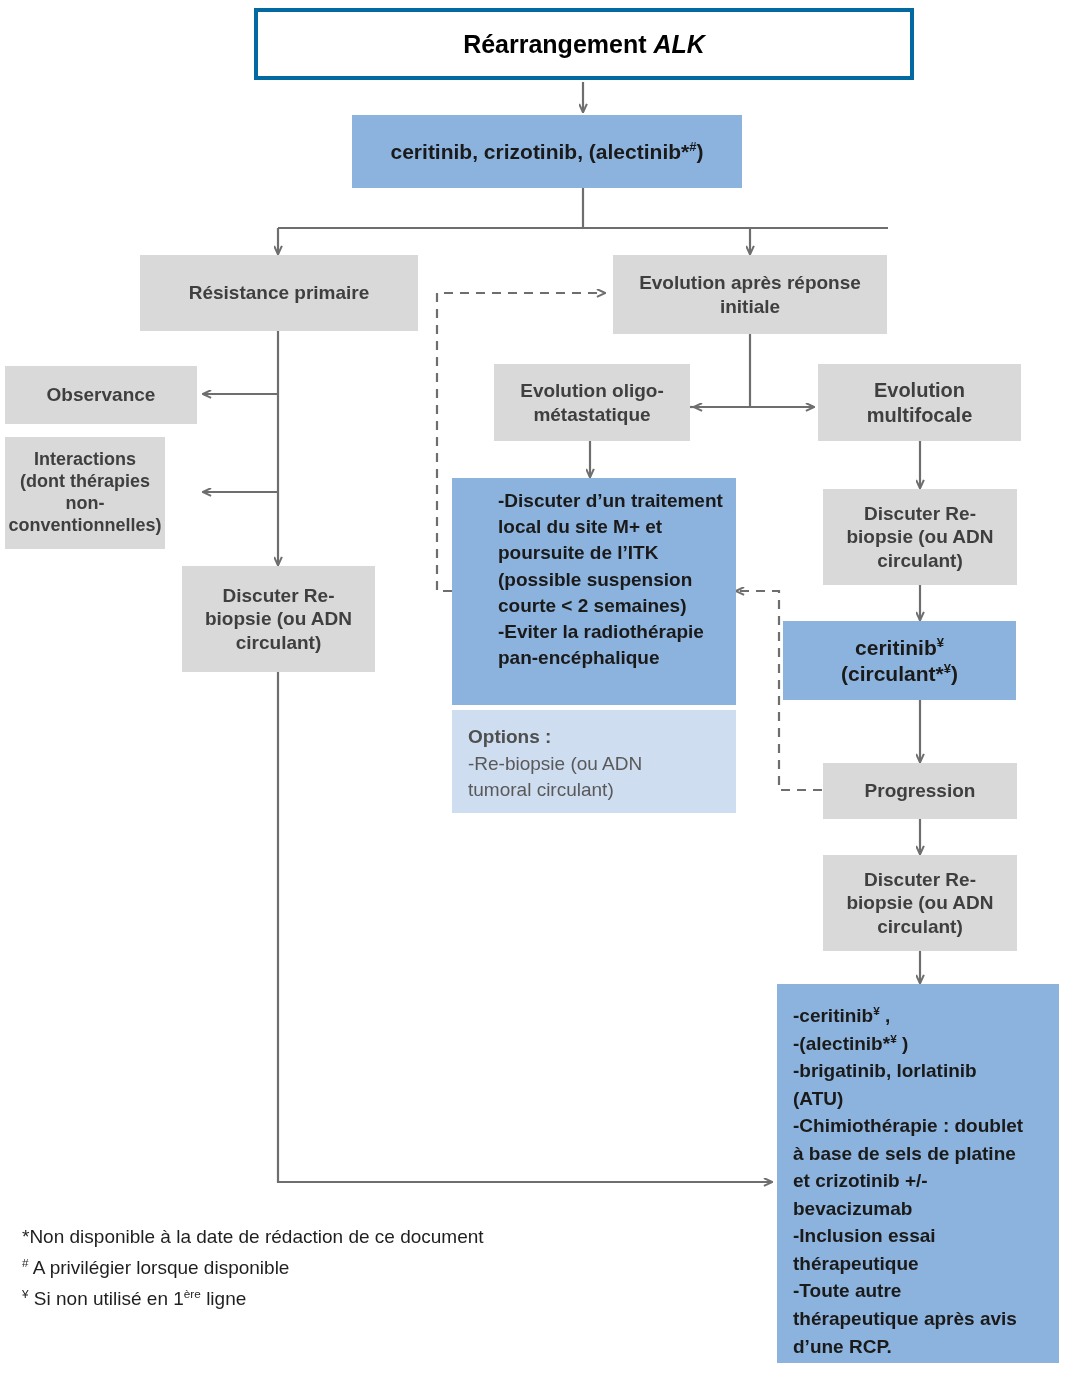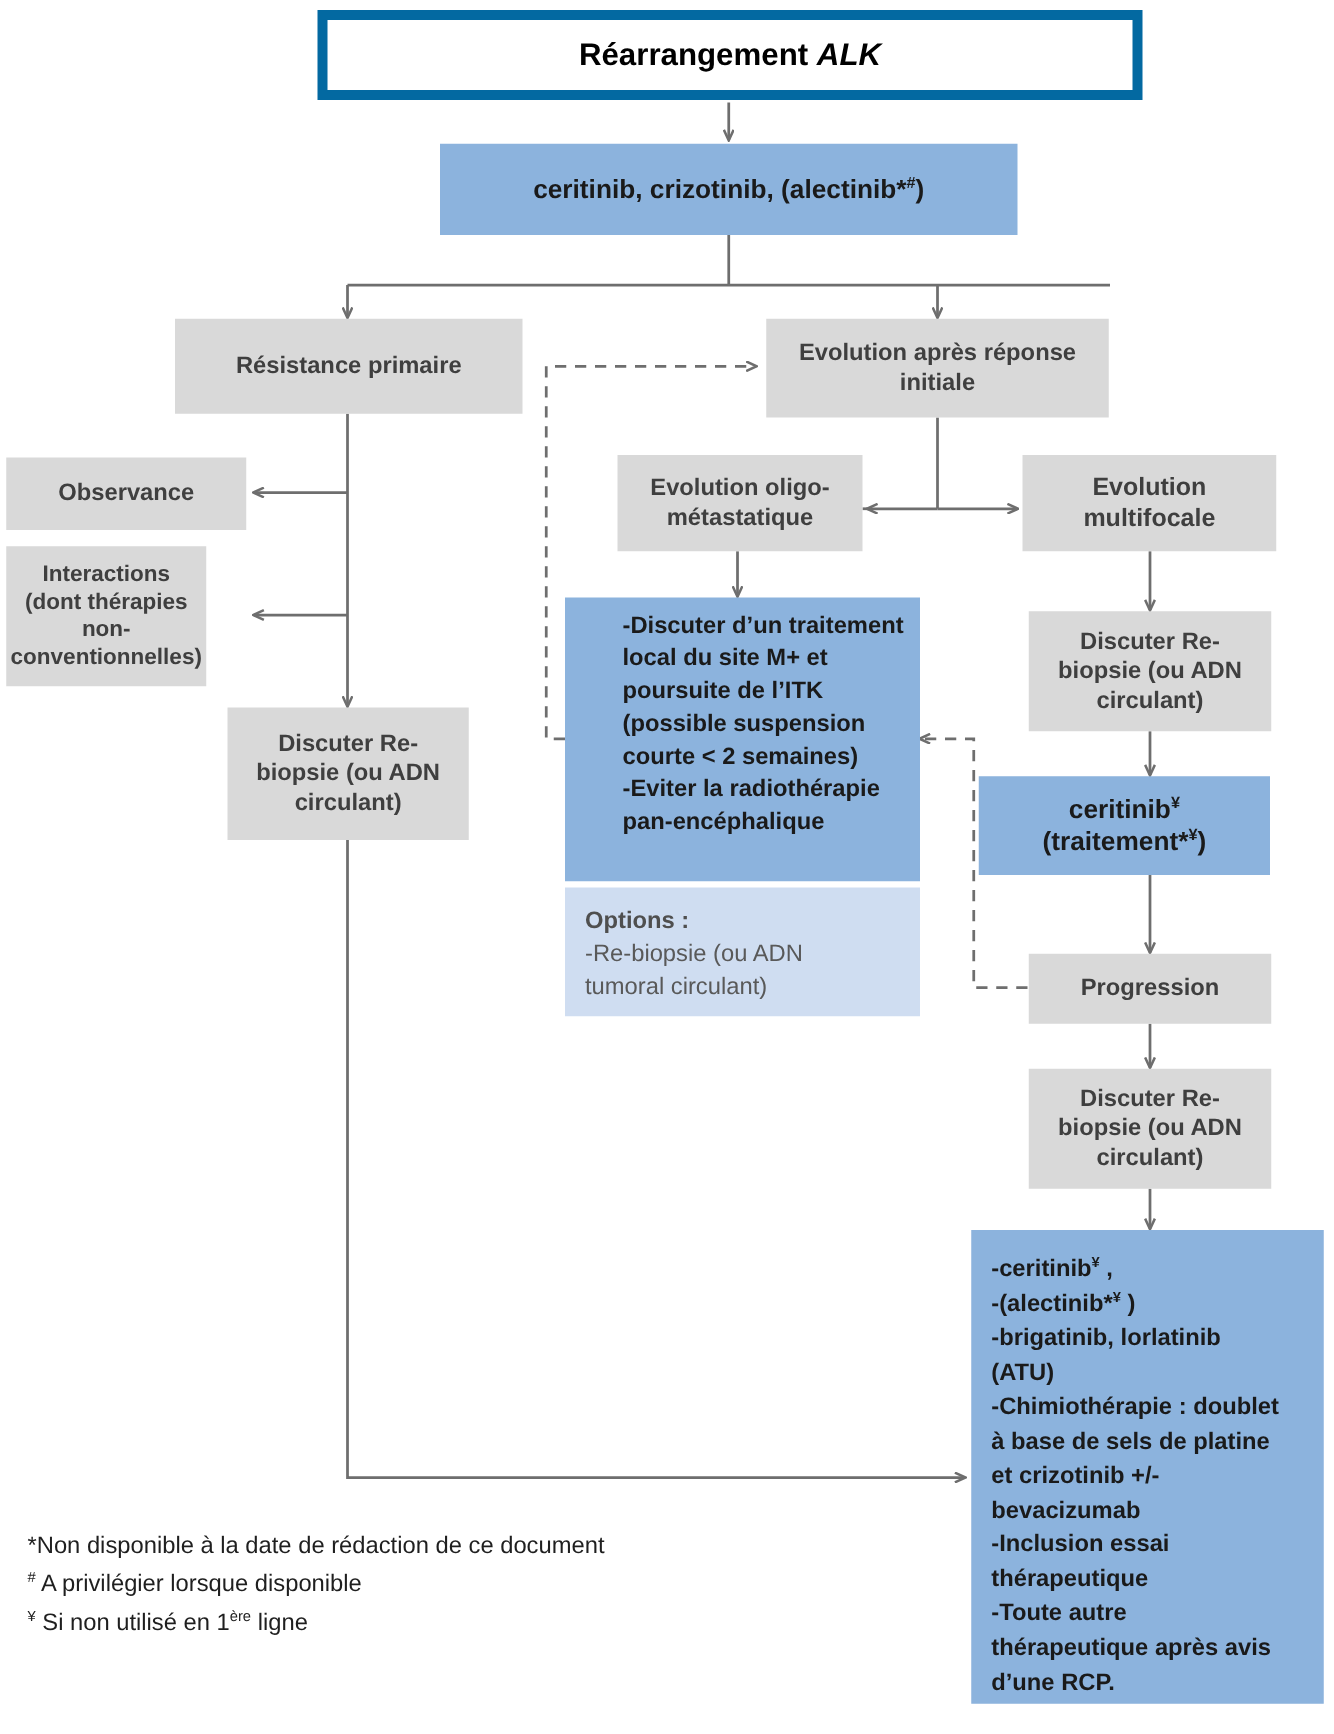--- a/index.html
+++ b/index.html
@@ -36,21 +36,21 @@
     text-align: center;
     color: #3f3f3f;
     font-weight: bold;
     line-height: 1.22;
   }
   .node.gray   { background: #d9d9d9; }
   .node.blue   { background: #8cb3dd; color: #1a1a1a; }
   .node.ltblue { background: #cfddf1; color: #595959; font-weight: normal; }
   .node.titlebox {
     background: #ffffff;
-    border: 8px solid #0369a1;
+    border: 4px solid #0369a1;
     color: #000000;
     font-size: 25px;
   }
   .node.left-align {
     justify-content: flex-start;
     text-align: left;
     padding: 10px 12px 10px 16px;
     align-items: flex-start;
   }
   .title-txt { font-weight: bold; }
@@ -128,21 +128,21 @@
       <path d="M822,790 L779,790 L779,591 L736,591" marker-end="url(#arrowheadD)"></path>
     </g>
   </svg>
 
   <div class="node titlebox" style="left:254px; top:8px; width:660px; height:72px;">
     <span class="title-txt">
       <span>Réarrangement </span><em>ALK</em>
     </span>
   </div>
 
-  <div class="node blue" style="left:352px; top:115px; width:462px; height:73px; font-size:21px;">
+  <div class="node blue" style="left:352px; top:115px; width:390px; height:73px; font-size:21px;">
     <span><span>ceritinib, crizotinib, (alectinib*</span><sup>#</sup><span>)</span></span>
   </div>
 
   <div class="node gray" style="left:5px; top:366px; width:192px; height:58px; font-size:19px;">
     <span class="txtblock">Observance</span>
   </div>
 
   <div class="node gray" style="left:140px; top:255px; width:278px; height:76px; font-size:19px;">
     <span class="txtblock">Résistance primaire</span>
   </div>
@@ -194,21 +194,21 @@
   </div>
 
   <div class="node gray" style="left:823px; top:489px; width:194px; height:96px; font-size:19px;">
     <span class="txtblock">Discuter Re-
 biopsie (ou ADN
 circulant)</span>
   </div>
 
   <div class="node blue" style="left:783px; top:621px; width:233px; height:79px; font-size:21px; flex-direction:column;">
     <div><span>ceritinib</span><sup>¥</sup></div>
-    <div><span>(traitement*</span><sup>¥</sup><span>)</span></div>
+    <div><span>(circulant*</span><sup>¥</sup><span>)</span></div>
   </div>
 
   <div class="node gray" style="left:823px; top:763px; width:194px; height:56px; font-size:19px;">
     <span class="txtblock">Progression</span>
   </div>
 
   <div class="node gray" style="left:823px; top:855px; width:194px; height:96px; font-size:19px;">
     <span class="txtblock">Discuter Re-
 biopsie (ou ADN
 circulant)</span>

